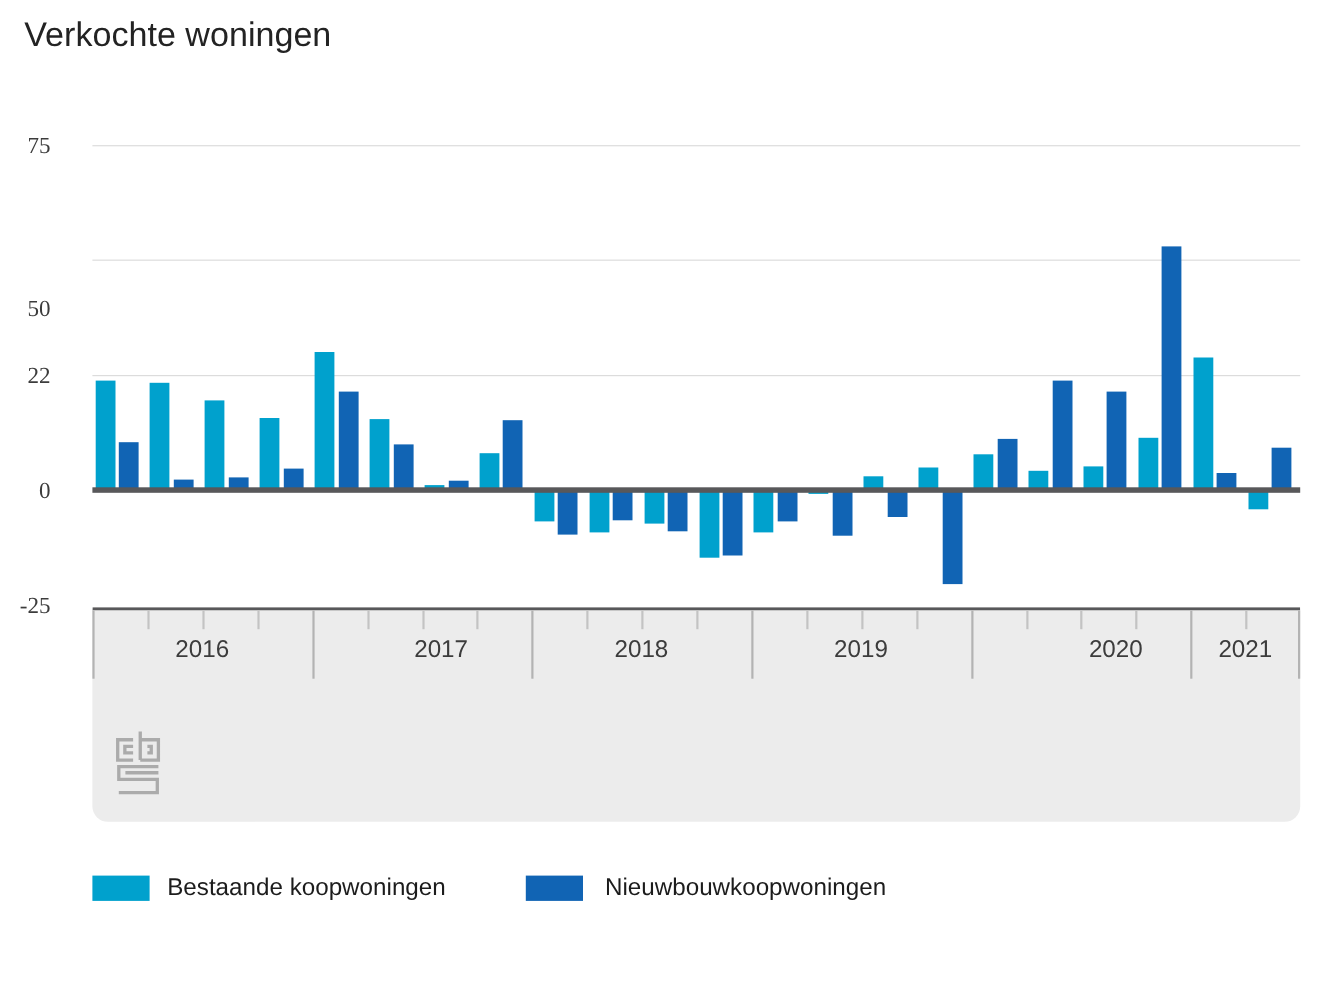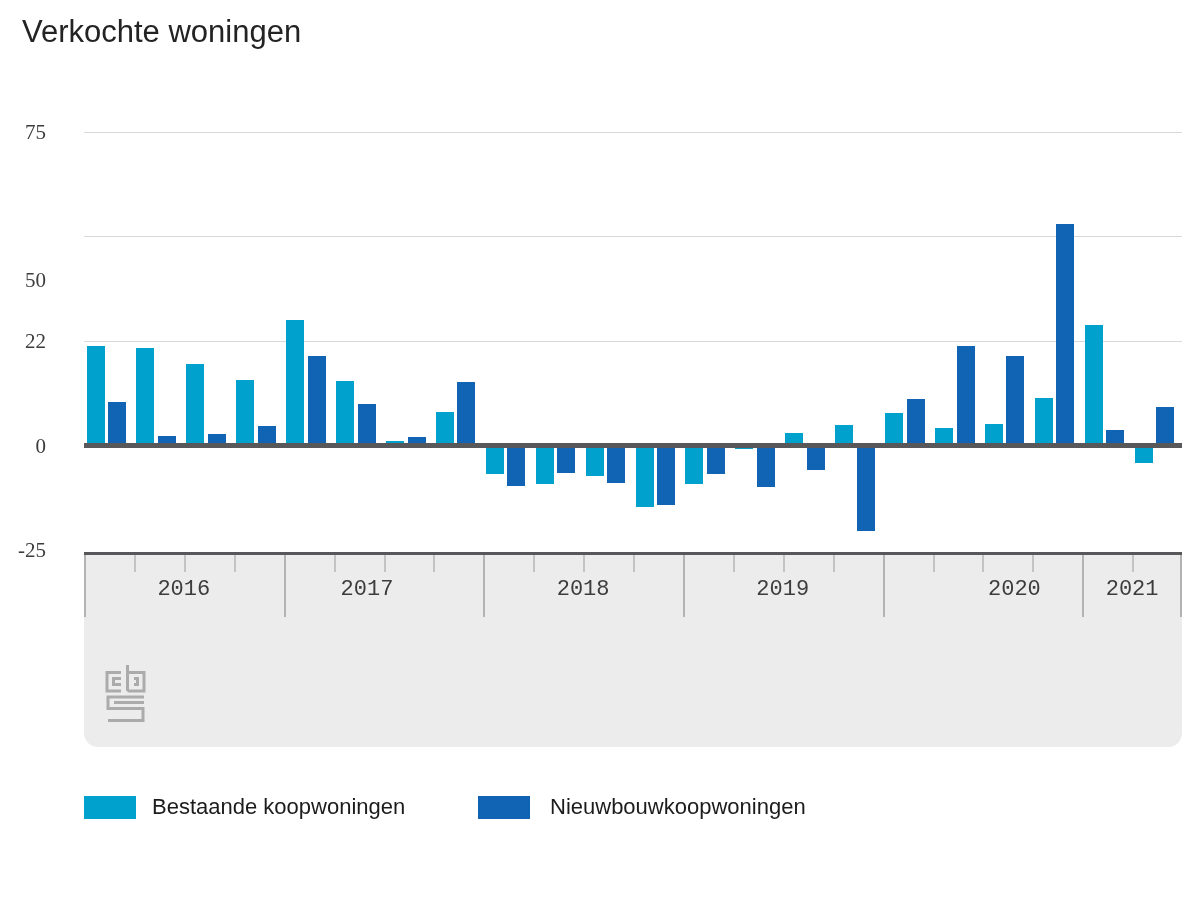--- a/index.html
+++ b/index.html
@@ -24,37 +24,37 @@
   .llabel{position:absolute;top:794px;font-size:22px;color:#1c1c1c;height:26px;line-height:26px;}
   .source{position:absolute;left:84px;top:845px;font-size:21px;color:#2b2b2b;}
 </style>
 </head>
 <body>
 
 <div class="page">
   <div class="title">Verkochte woningen</div>
 
   <div class="plot" id="plot">
-    <div class="band" id="band" style="left:84px;top:552px;width:1098px;height:192px;font-family:Liberation Mono, monospace;">
+    <div class="band" id="band" style="left:84px;top:552px;width:1098px;height:192px;">
       <svg class="logo" width="46" height="62" viewBox="0 0 46 62" fill="none" stroke="#ababab" stroke-width="3">
         <path d="M19 9.5 H5 V28 H19 M19 15.5 H11.5 V21.5 H19"></path>
         <path d="M25.5 2 V28 M25.5 9.5 H42 V28 H25.5 M32 15.5 H35.5 V21.5 H32"></path>
         <path d="M42 34 H6 V45.5 H41 V57.5 H6"></path>
         <path d="M42 39.5 H12"></path>
       </svg>
     <div class="ysep" style="left: 0px; top: 0px; height: 62px;"></div>
         <div class="qtick" style="left: 49.9px; top: 0px; height: 17px;"></div>
         <div class="qtick" style="left: 99.8px; top: 0px; height: 17px;"></div>
         <div class="qtick" style="left: 149.7px; top: 0px; height: 17px;"></div>
         <div class="yearlabel" style="left: 99.8px; top: 22px;">2016</div>
         <div class="ysep" style="left: 199.6px; top: 0px; height: 62px;"></div>
         <div class="qtick" style="left: 249.5px; top: 0px; height: 17px;"></div>
         <div class="qtick" style="left: 299.5px; top: 0px; height: 17px;"></div>
         <div class="qtick" style="left: 349.4px; top: 0px; height: 17px;"></div>
-        <div class="yearlabel" style="left: 283px; top: 22px;">2017</div>
+        <div class="yearlabel" style="left: 317px; top: 22px;">2017</div>
         <div class="ysep" style="left: 399.3px; top: 0px; height: 62px;"></div>
         <div class="qtick" style="left: 449.2px; top: 0px; height: 17px;"></div>
         <div class="qtick" style="left: 499.1px; top: 0px; height: 17px;"></div>
         <div class="qtick" style="left: 549px; top: 0px; height: 17px;"></div>
         <div class="yearlabel" style="left: 499.1px; top: 22px;">2018</div>
         <div class="ysep" style="left: 598.9px; top: 0px; height: 62px;"></div>
         <div class="qtick" style="left: 648.8px; top: 0px; height: 17px;"></div>
         <div class="qtick" style="left: 698.7px; top: 0px; height: 17px;"></div>
         <div class="qtick" style="left: 748.6px; top: 0px; height: 17px;"></div>
         <div class="yearlabel" style="left: 698.7px; top: 22px;">2019</div>

